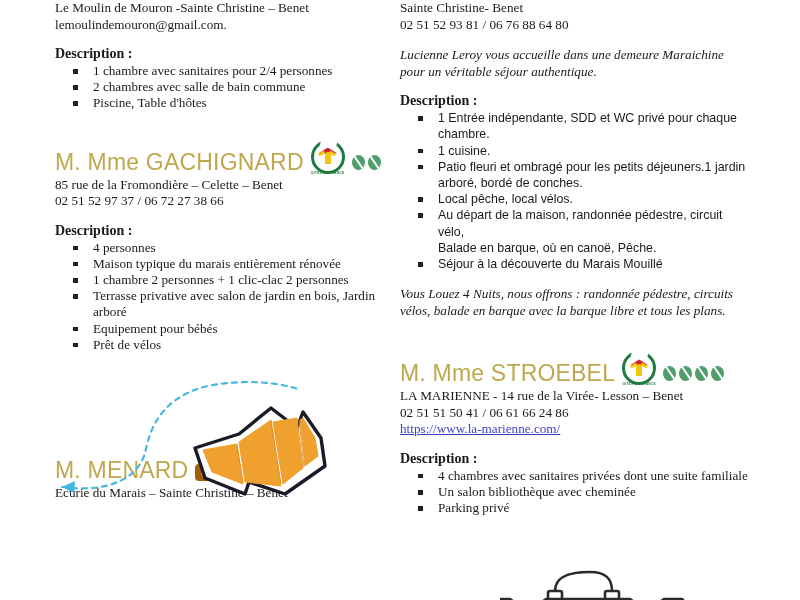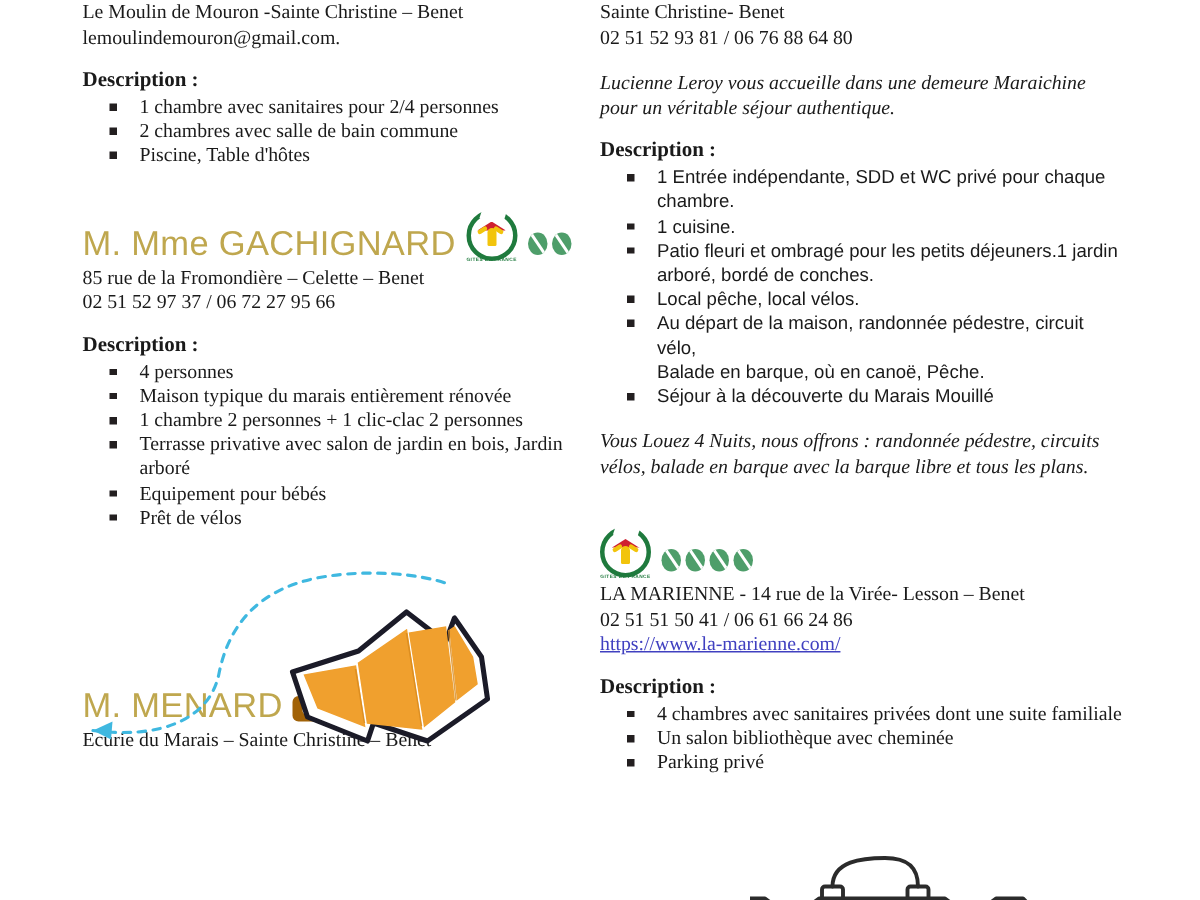--- a/index.html
+++ b/index.html
@@ -251,21 +251,21 @@
             <div class="arm-r"></div>
           </div>
           <div class="caption">GITES DE FRANCE</div>
         </div>
         <div class="epis">
           <span class="epi"></span>
           <span class="epi"></span>
         </div>
       </div>
       <div class="addr-line">85 rue de la Fromondière – Celette – Benet</div>
-      <div class="addr-line">02 51 52 97 37 / 06 72 27 95 66</div>
+      <div class="addr-line">02 51 52 97 37 / 06 72 27 38 66</div>
 
       <div class="desc-head">Description :</div>
       <ul class="desc">
         <li><span class="sq"></span><span>4 personnes</span></li>
         <li><span class="sq"></span><span>Maison typique du marais entièrement rénovée</span></li>
         <li><span class="sq"></span><span>1 chambre 2 personnes + 1 clic-clac 2 personnes</span></li>
         <li><span class="sq"></span><span>Terrasse privative avec salon de jardin en bois, Jardin arboré</span></li>
         <li><span class="sq"></span><span>Equipement pour bébés</span></li>
         <li><span class="sq"></span><span>Prêt de vélos</span></li>
       </ul>
@@ -306,20 +306,21 @@
         <li><span class="sq"></span><span style="white-space:pre-line;">Au départ de la maison, randonnée pédestre, circuit vélo,
 Balade en barque, où en canoë, Pêche.</span></li>
         <li><span class="sq"></span><span>Séjour à la découverte du Marais Mouillé</span></li>
       </ul>
 
       <div class="italic-note">Vous Louez 4 Nuits, nous offrons : randonnée pédestre, circuits vélos, balade en barque avec la barque libre et tous les plans.</div>
     </div>
 
     <div style="margin-top:32px;">
       <div class="entry-head">
+        <div class="entry-name">M. Mme STROEBEL</div>
         <div class="gdf">
           <div class="ring"></div>
           <div class="inner">
             <div class="roof"></div>
             <div class="person"></div>
             <div class="arm-l"></div>
             <div class="arm-r"></div>
           </div>
           <div class="caption">GITES DE FRANCE</div>
         </div>

